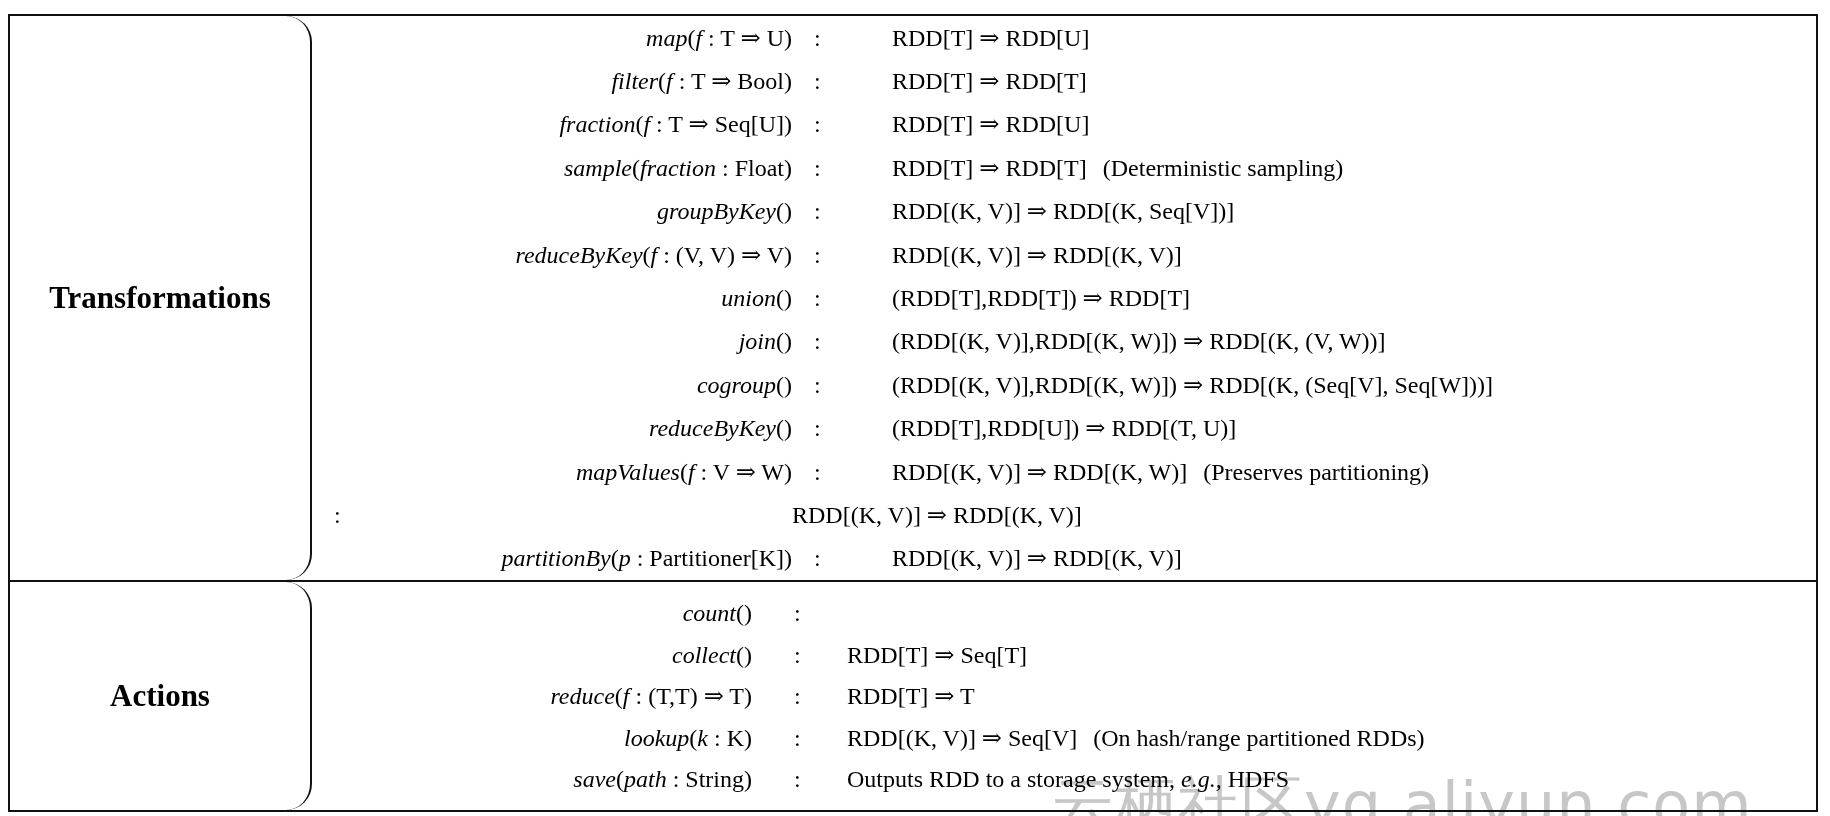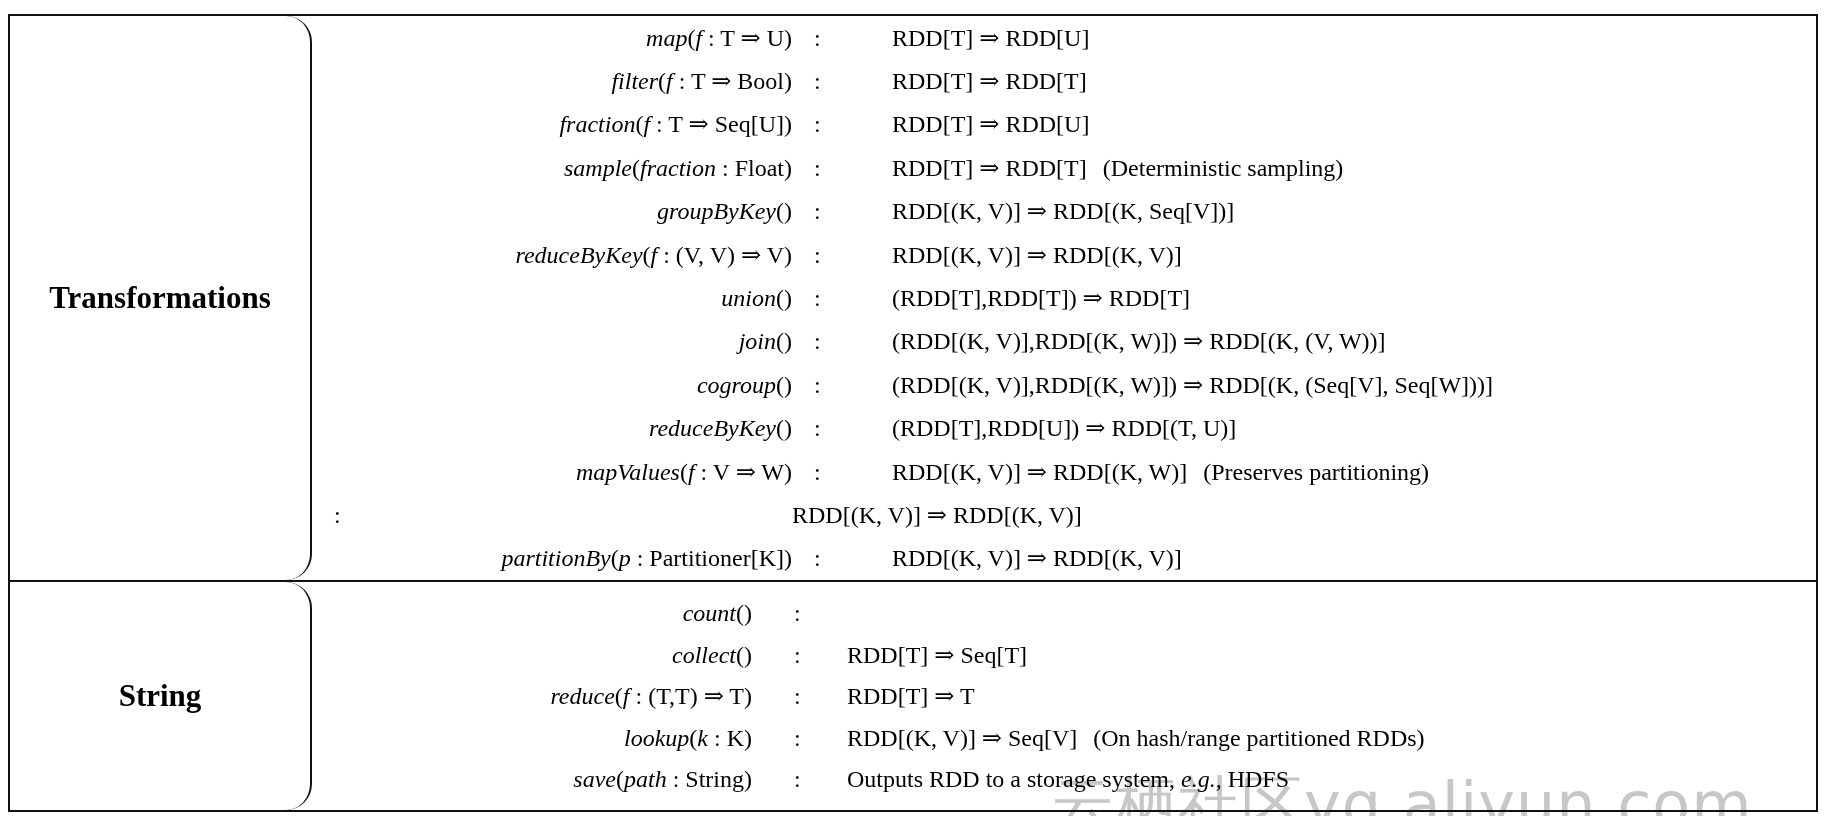--- a/index.html
+++ b/index.html
@@ -115,21 +115,21 @@
           </div>
           <div class="row">
             <span class="sig"><i>partitionBy</i>(<i>p</i> : Partitioner[K])</span>
             <span class="colon">:</span>
             <span class="type">RDD[(K, V)] ⇒ RDD[(K, V)]</span>
           </div>
         </div>
     </div>
 
     <div class="section sec-actions">
-      <div class="label-cell">String</div>
+      <div class="label-cell">Actions</div>
       <div class="rows">
           <div class="row">
             <span class="sig"><i>count</i>()</span>
             <span class="colon">:</span>
           </div>
           <div class="row">
             <span class="sig"><i>collect</i>()</span>
             <span class="colon">:</span>
             <span class="type">RDD[T] ⇒ Seq[T]</span>
           </div>

